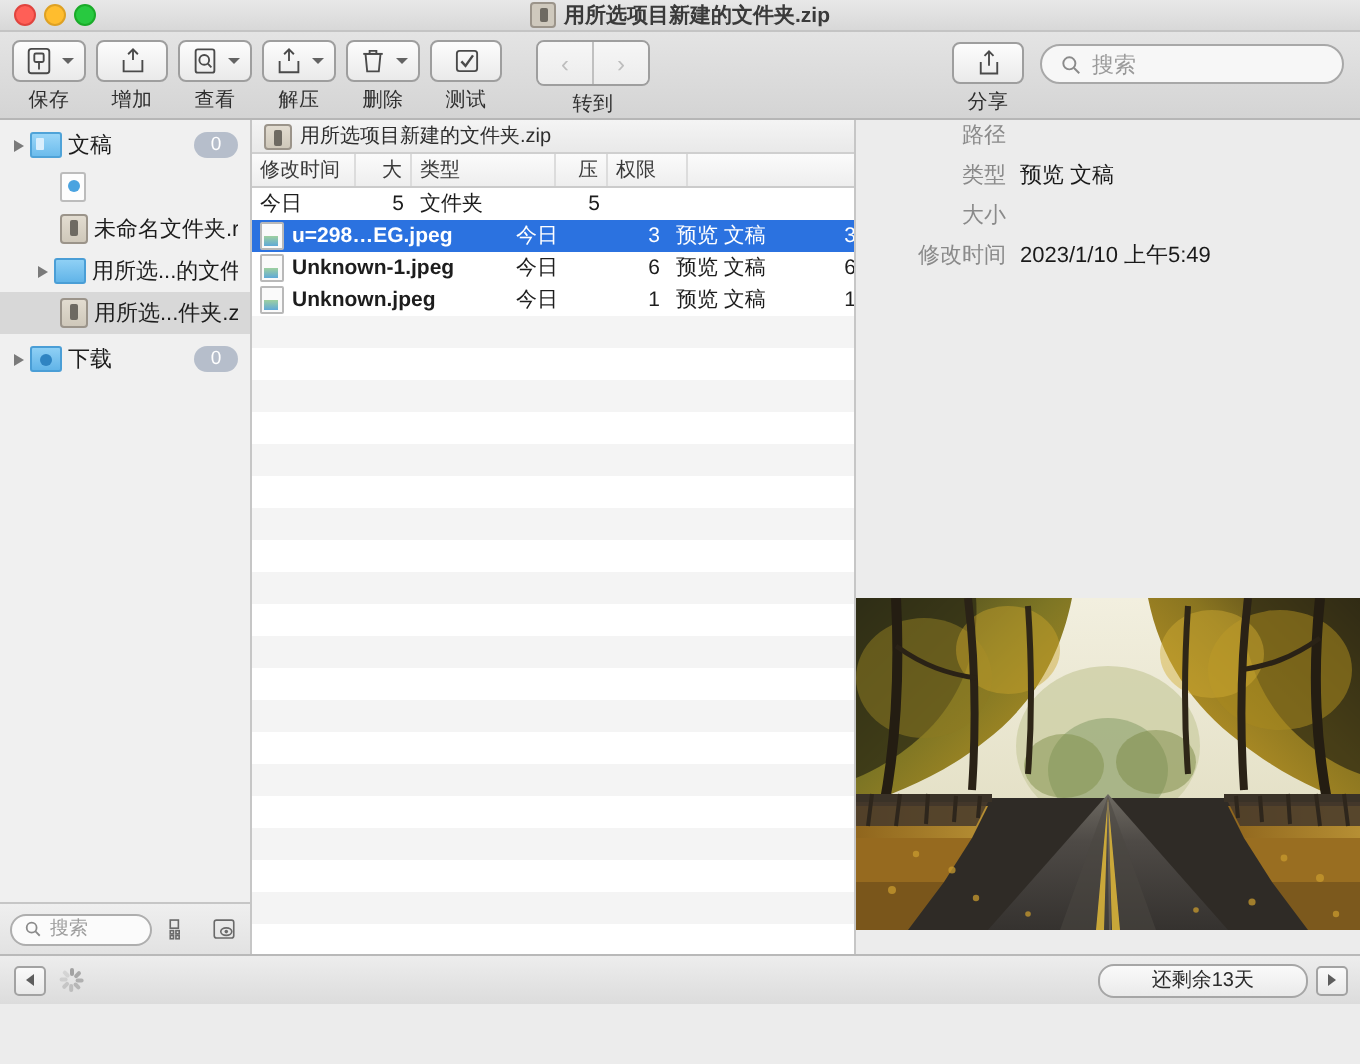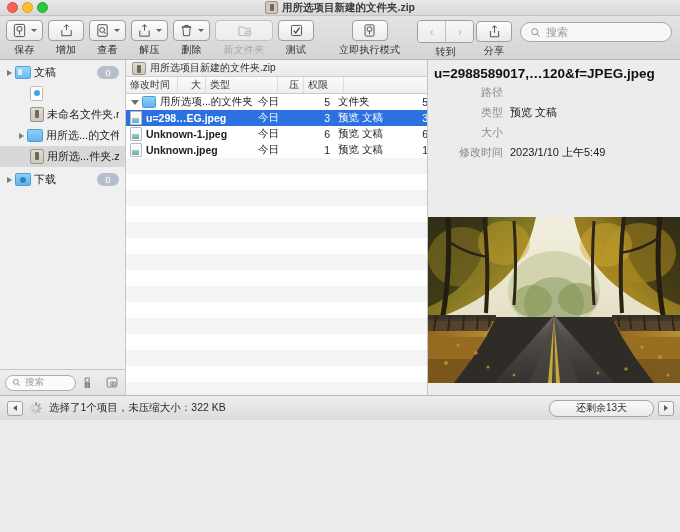--- a/index.html
+++ b/index.html
@@ -3,21 +3,21 @@
 <meta charset="utf-8">
 <style>
   html,body{margin:0;padding:0;}
   body{
     width:680px;height:532px;overflow:hidden;
     font-family:"Liberation Sans","DejaVu Sans",sans-serif;
     font-size:12px;color:#1d1d1d;
     background:#ececec;
     -webkit-font-smoothing:antialiased;
   }
-  .win{width:680px;height:420px;position:relative;display:flex;flex-direction:column;
+  .win{width:680px;height:502px;position:relative;display:flex;flex-direction:column;
        background:#ececec;overflow:hidden;}
 
   
   .titlebar{height:15px;background:linear-gradient(#e8e8e8,#d8d8d8);
             border-bottom:1px solid #c4c4c4;display:flex;align-items:center;
             position:relative;flex:0 0 auto;}
   .lights{display:flex;gap:4px;padding-left:7px;}
   .light{width:9px;height:9px;border-radius:50%;}
   .l-red{background:#ff5f57;border:.5px solid #e0443e;}
   .l-yellow{background:#ffbd2e;border:.5px solid #dea123;}
@@ -241,52 +241,31 @@
         <svg class="ico" viewBox="0 0 16 16">
           <path d="M4 4.2h8l-.9 9.3H4.9z" fill="none" stroke="#4a4a4a"></path>
           <line x1="2.8" y1="4.2" x2="13.2" y2="4.2" stroke="#4a4a4a"></line>
           <path d="M6.2 4.2V2.6h3.6v1.6" fill="none" stroke="#4a4a4a"></path>
         </svg>
         <span class="caret"></span>
       </div>
       <span class="tb-label">删除</span>
     </div>
 
-    <div class="tb-item">
-      <div class="tb-btn wide disabled">
-        <svg class="ico" viewBox="0 0 16 16">
-          <path d="M2 4.3h4.4l1.1 1.4H14v7.6H2z" fill="none" stroke="#b2b2b2"></path>
-          <circle cx="11.6" cy="11.2" r="3" fill="#f0f0f0" stroke="#b2b2b2"></circle>
-          <line x1="11.6" y1="9.6" x2="11.6" y2="12.8" stroke="#b2b2b2"></line>
-          <line x1="10" y1="11.2" x2="13.2" y2="11.2" stroke="#b2b2b2"></line>
-        </svg>
-      </div>
-      <span class="tb-label dim">新文件夹</span>
-    </div>
 
     <div class="tb-item">
       <div class="tb-btn">
         <svg class="ico" viewBox="0 0 16 16">
           <rect x="2.6" y="2.6" width="10.8" height="10.8" rx="1.4" fill="none" stroke="#4a4a4a"></rect>
           <path d="M5 8.2l2.2 2.4L11.2 5" fill="none" stroke="#4a4a4a" stroke-width="1.3"></path>
         </svg>
       </div>
       <span class="tb-label">测试</span>
     </div>
 
-    <div class="tb-item" style="margin-left:20px">
-      <div class="tb-btn">
-        <svg class="ico" viewBox="0 0 16 16">
-          <rect x="3.2" y="2" width="9.6" height="12" rx="1.4" fill="none" stroke="#4a4a4a"></rect>
-          <rect x="5.6" y="4.4" width="4.8" height="4.2" rx=".7" fill="none" stroke="#4a4a4a"></rect>
-          <line x1="8" y1="8.6" x2="8" y2="12" stroke="#4a4a4a"></line>
-        </svg>
-      </div>
-      <span class="tb-label">立即执行模式</span>
-    </div>
 
     <div class="tb-item" style="margin-left:12px">
       <div class="seg">
         <div>
             <span class="chev">‹</span>
           </div>
         <div>
             <span class="chev">›</span>
           </div>
       </div>
@@ -401,27 +380,20 @@
         <div class="c-date">修改时间</div>
         <div class="c-size">大</div>
         <div class="c-kind">类型</div>
         <div class="c-pack">压</div>
         <div class="c-perm">权限</div>
       </div>
 
       <div class="rows">
 
         <div class="frow">
-          <div class="c-name indent1">
-            <span class="row-disc">
-                <i></i>
-              </span>
-            <span class="fo blue sm" style="margin:0 4px 0 2px"></span>
-            <span>用所选项...的文件夹</span>
-          </div>
           <div class="c-date">今日</div>
           <div class="c-size">5</div>
           <div class="c-kind">文件夹</div>
           <div class="c-pack">5</div>
 
         </div>
 
         <div class="frow selected">
           <div class="c-name indent2">
             <span class="imgico" style="margin-right:4px"></span>
@@ -478,21 +450,20 @@
         <div class="frow"></div>
         <div class="frow odd"></div>
         <div class="frow"></div>
         <div class="frow odd"></div>
         <div class="frow"></div>
 
       </div>
     </div>
 
     <div class="info">
-      <div class="info-title">u=2988589017,…120&amp;f=JPEG.jpeg</div>
 
       <div class="info-rows">
         <div class="irow">
           <span class="ilabel">路径</span>
         </div>
         <div class="irow">
           <span class="ilabel">类型</span>
           <span class="ivalue">预览 文稿</span>
         </div>
         <div class="irow">
@@ -616,20 +587,19 @@
     <div class="spinner">
       <b style="transform:rotate(0deg);opacity:.9"></b>
       <b style="transform:rotate(45deg);opacity:.8"></b>
       <b style="transform:rotate(90deg);opacity:.7"></b>
       <b style="transform:rotate(135deg);opacity:.6"></b>
       <b style="transform:rotate(180deg);opacity:.5"></b>
       <b style="transform:rotate(225deg);opacity:.4"></b>
       <b style="transform:rotate(270deg);opacity:.3"></b>
       <b style="transform:rotate(315deg);opacity:.25"></b>
     </div>
-    <span class="sb-text">选择了1个项目，未压缩大小：322 KB</span>
     <div class="trial">还剩余13天</div>
     <div class="sb-btn rt sb-right">
         <i></i>
       </div>
   </div>
 
 </div>
 
 </body></html>

